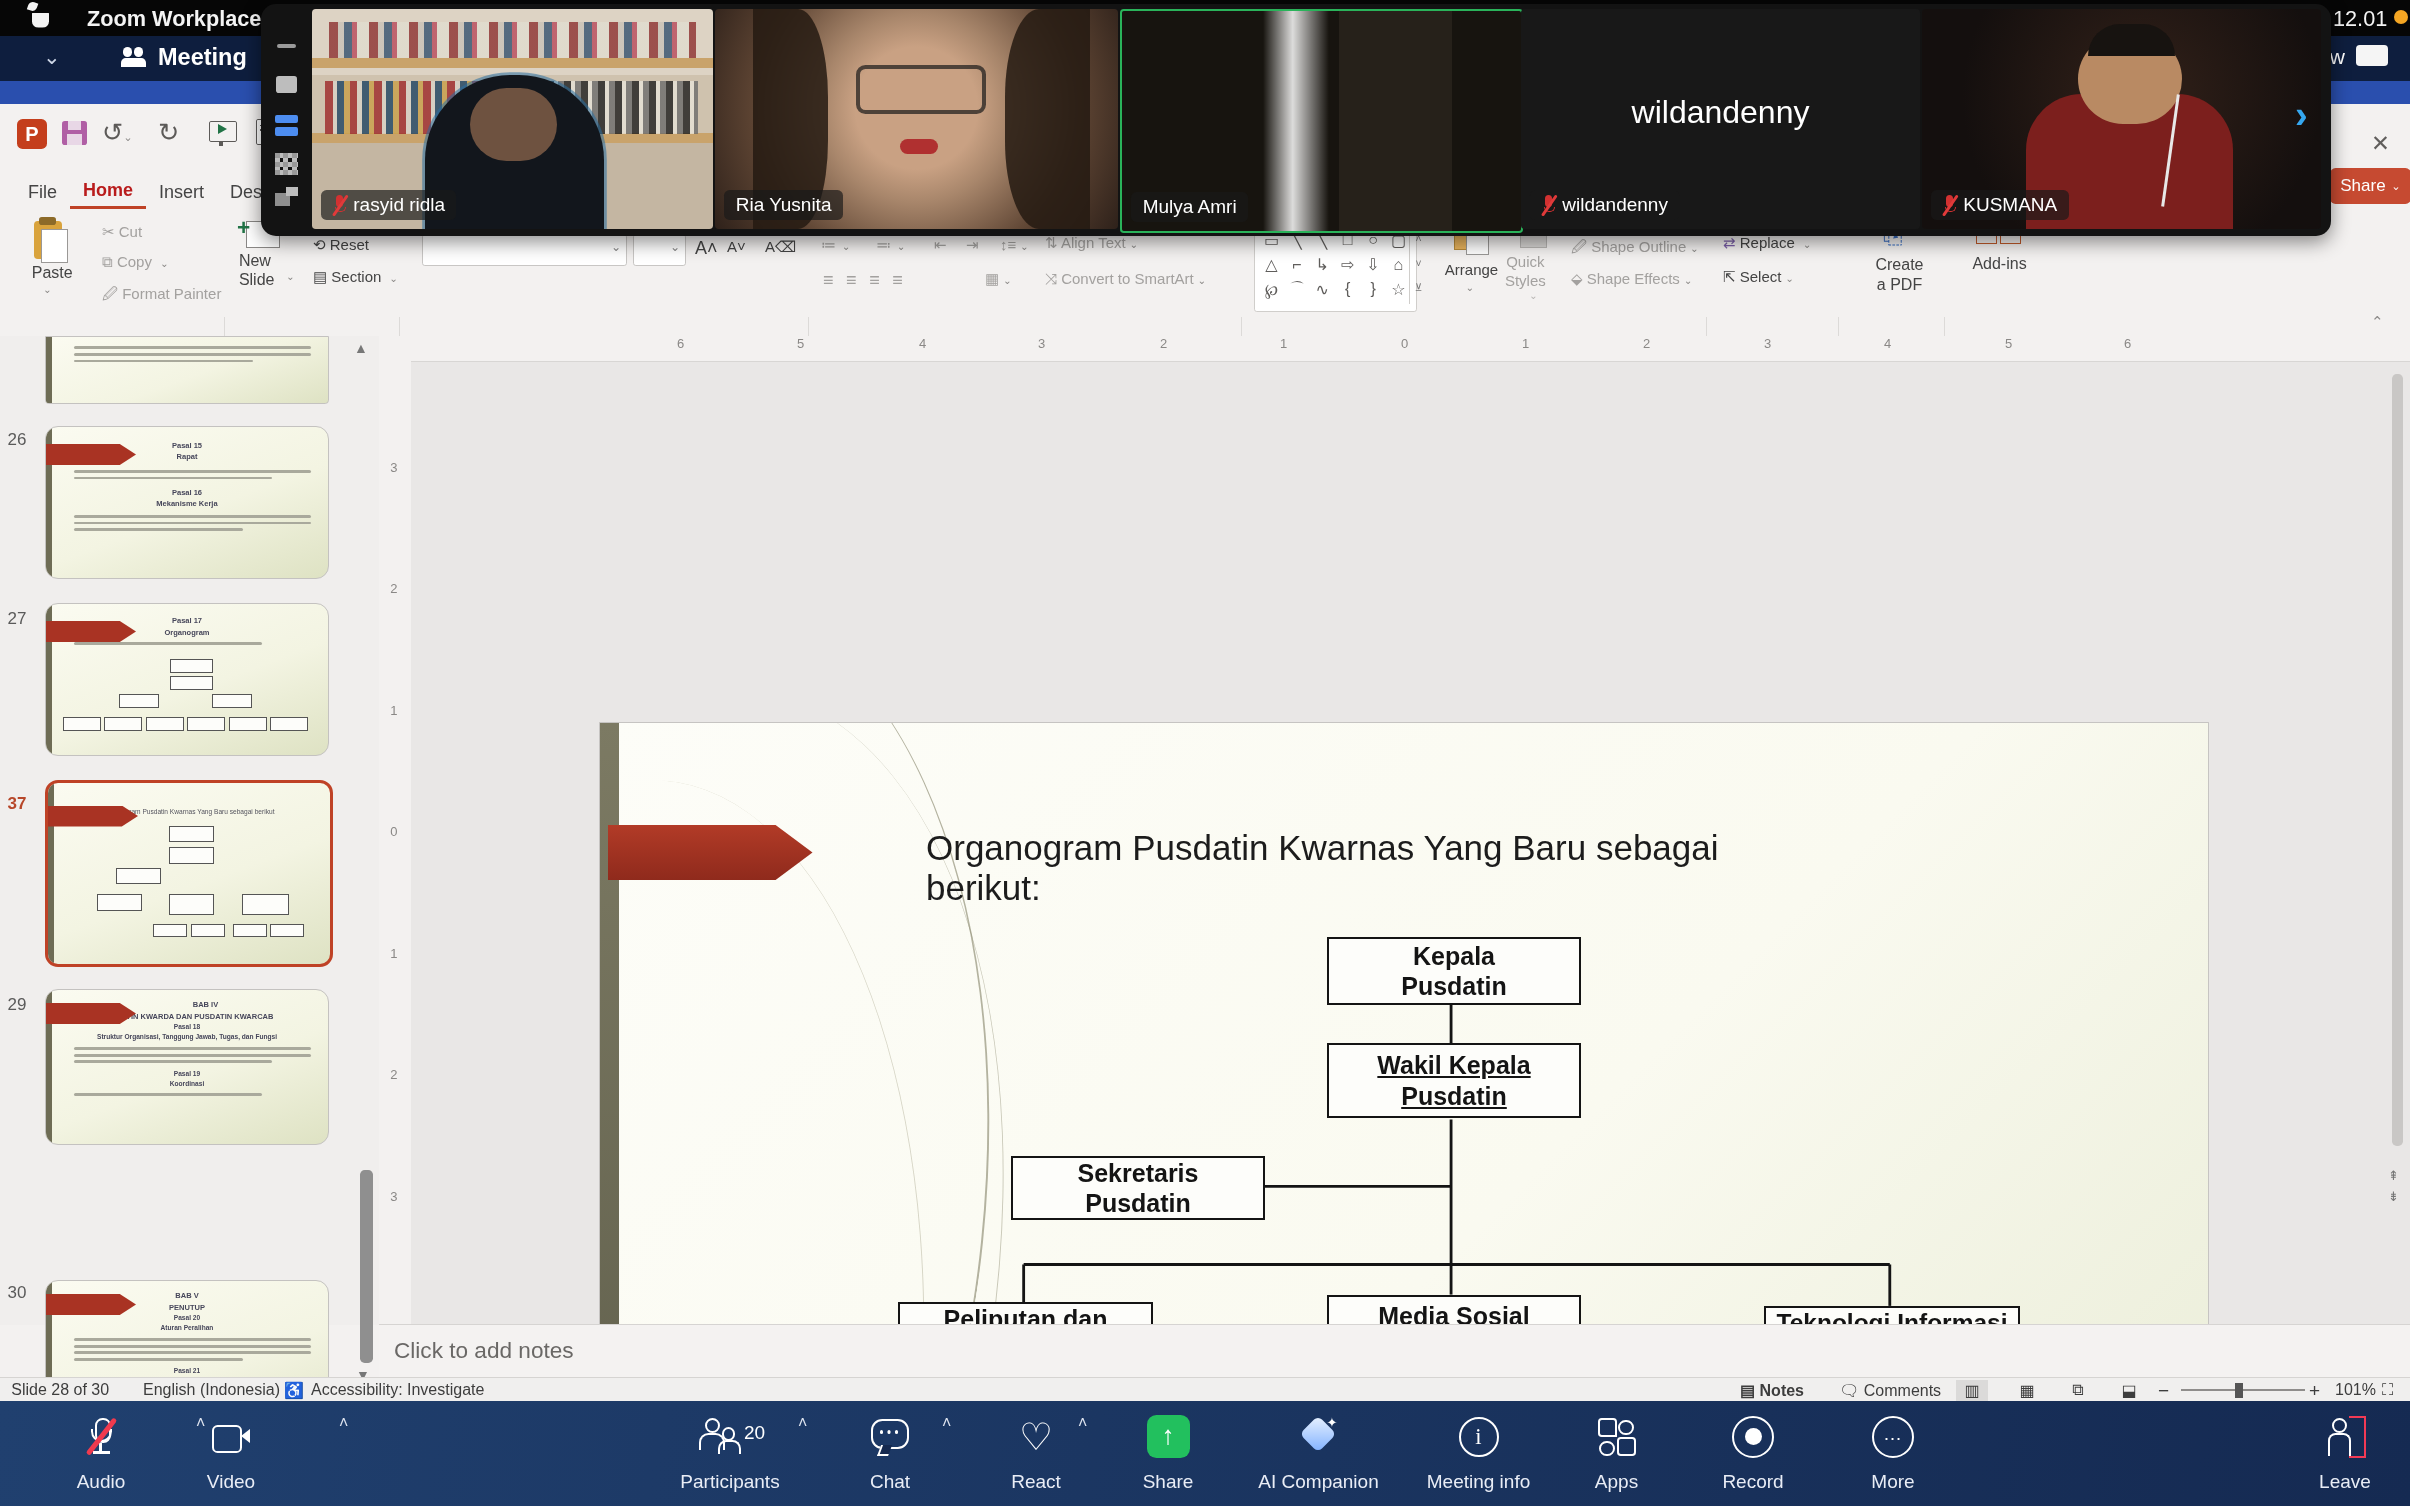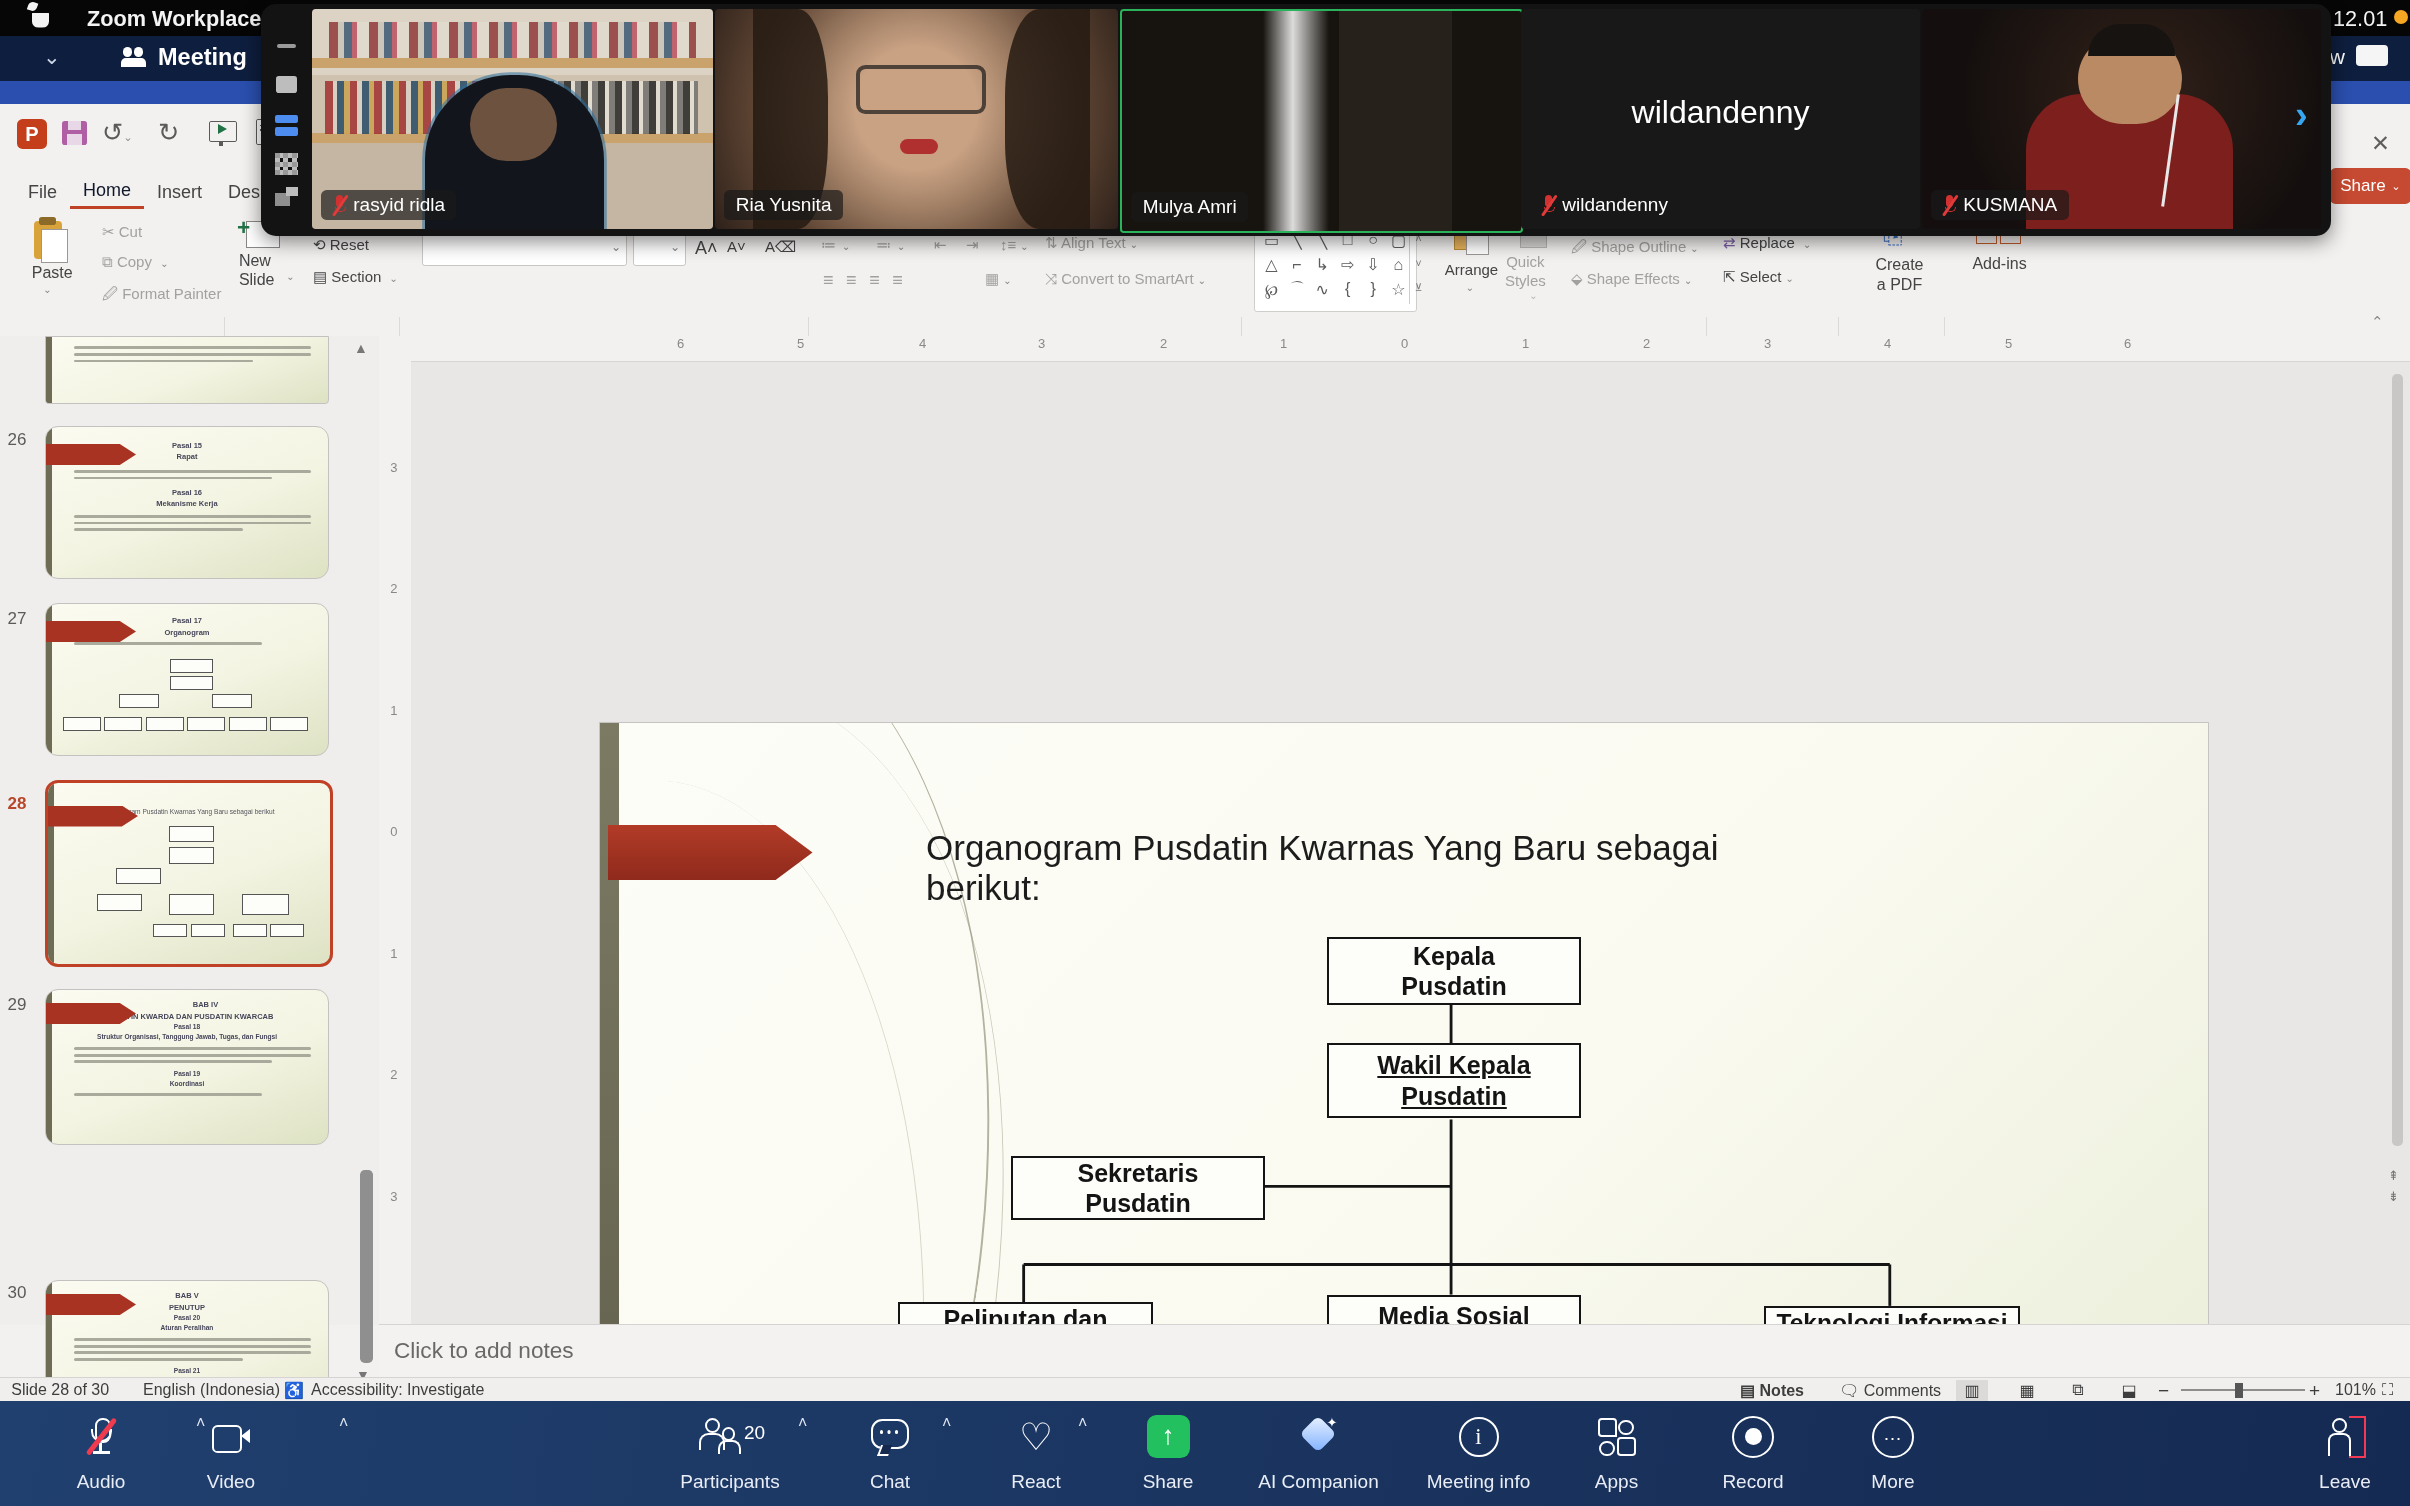--- a/index.html
+++ b/index.html
@@ -6,21 +6,21 @@
   #root{position:relative;width:2411px;height:1507px;overflow:hidden;font-family:"Liberation Sans",sans-serif;background:#f3f1f0;}
   .abs{position:absolute;}
   .flexc{display:flex;align-items:center;}
   
   #menubar{left:0;top:0;width:2411px;height:36px;background:#060606;color:#f4f4f4;z-index:2;}
   #zheader{left:0;top:36px;width:2411px;height:45px;background:#0e1e3e;color:#fff;z-index:2;}
   #bluestrip{left:0;top:81px;width:2411px;height:22.6px;background:#2a4fae;z-index:2;}
   
   #ppt{left:0;top:104px;width:2411px;height:1298px;background:#f3f1f0;z-index:1;}
   .tab{font-size:18px;color:#444;padding:0 13px;height:30px;display:flex;align-items:center;}
-  .tab.active{color:#0f172a;border-bottom:3.8px solid #bf4226;font-weight:normal;}
+  .tab.active{color:#b91c1c;border-bottom:3.8px solid #bf4226;font-weight:bold;}
   .gdiv{position:absolute;top:109px;width:0.9px;height:119px;background:#dcdad8;}
   .glabel{position:absolute;top:217px;font-size:14px;color:#605e5c;text-align:center;}
   .launch{position:absolute;top:218px;width:11.3px;height:11.3px;border:0.9px solid #8a8886;border-top:none;border-left:none;font-size:8.5px;color:#8a8886;line-height:9.4px;text-align:center;}
   .rbtn{position:absolute;font-size:15px;color:#444;}
   .rbtn.dis{color:#a3a19f;}
   .car{font-size:10.4px;color:#8a8886;margin-left:3.8px;}
   .combo{position:absolute;height:30px;background:#fff;border:0.9px solid #c8c6c4;border-radius:2.8px;}
   .combo:after{content:"⌄";position:absolute;right:4.7px;top:4.7px;color:#888;font-size:12.2px;}
   .fmt{position:absolute;top:158px;font-size:20px;color:#5c5a58;}
   .shape-g{font-size:16px;color:#5f5d5b;width:25.4px;text-align:center;}
@@ -286,21 +286,21 @@
           <div class="mb" style="left:73px;top:90px;width:38px;height:12.2px;"></div>
           <div class="mb" style="left:166px;top:90px;width:38px;height:12.2px;"></div>
           <div class="mb" style="left:17px;top:113px;width:36px;height:12.2px;"></div>
             <div class="mb" style="left:58px;top:113px;width:36px;height:12.2px;"></div>
             <div class="mb" style="left:100px;top:113px;width:36px;height:12.2px;"></div>
             <div class="mb" style="left:141px;top:113px;width:36px;height:12.2px;"></div>
             <div class="mb" style="left:183px;top:113px;width:36px;height:12.2px;"></div>
             <div class="mb" style="left:224px;top:113px;width:36px;height:12.2px;"></div>
         </div>
 
-        <div class="tnum sel" style="top:458px;">28</div>
+        <div class="tnum sel" style="top:458px;">37</div>
         <div class="thumb" style="top:444px;height:181px;border:3.8px solid #bf4226;">
           <div class="edge"></div>
             <div class="rarrow" style="top:22.6px;"></div>
           <div style="font-size:6.6px;color:#55555f;text-align:center;margin-top:24.5px;">Organogram Pusdatin Kwarnas Yang Baru sebagai berikut</div>
           <div class="mb" style="left:121px;top:43px;width:43px;height:14px;"></div>
           <div class="mb" style="left:121px;top:64px;width:43px;height:15px;"></div>
           <div class="mb" style="left:68px;top:85px;width:43px;height:14px;"></div>
           <div class="mb" style="left:49px;top:111px;width:43px;height:15px;"></div>
           <div class="mb" style="left:121px;top:111px;width:43px;height:19px;"></div>
           <div class="mb" style="left:194px;top:111px;width:45px;height:19px;"></div>

